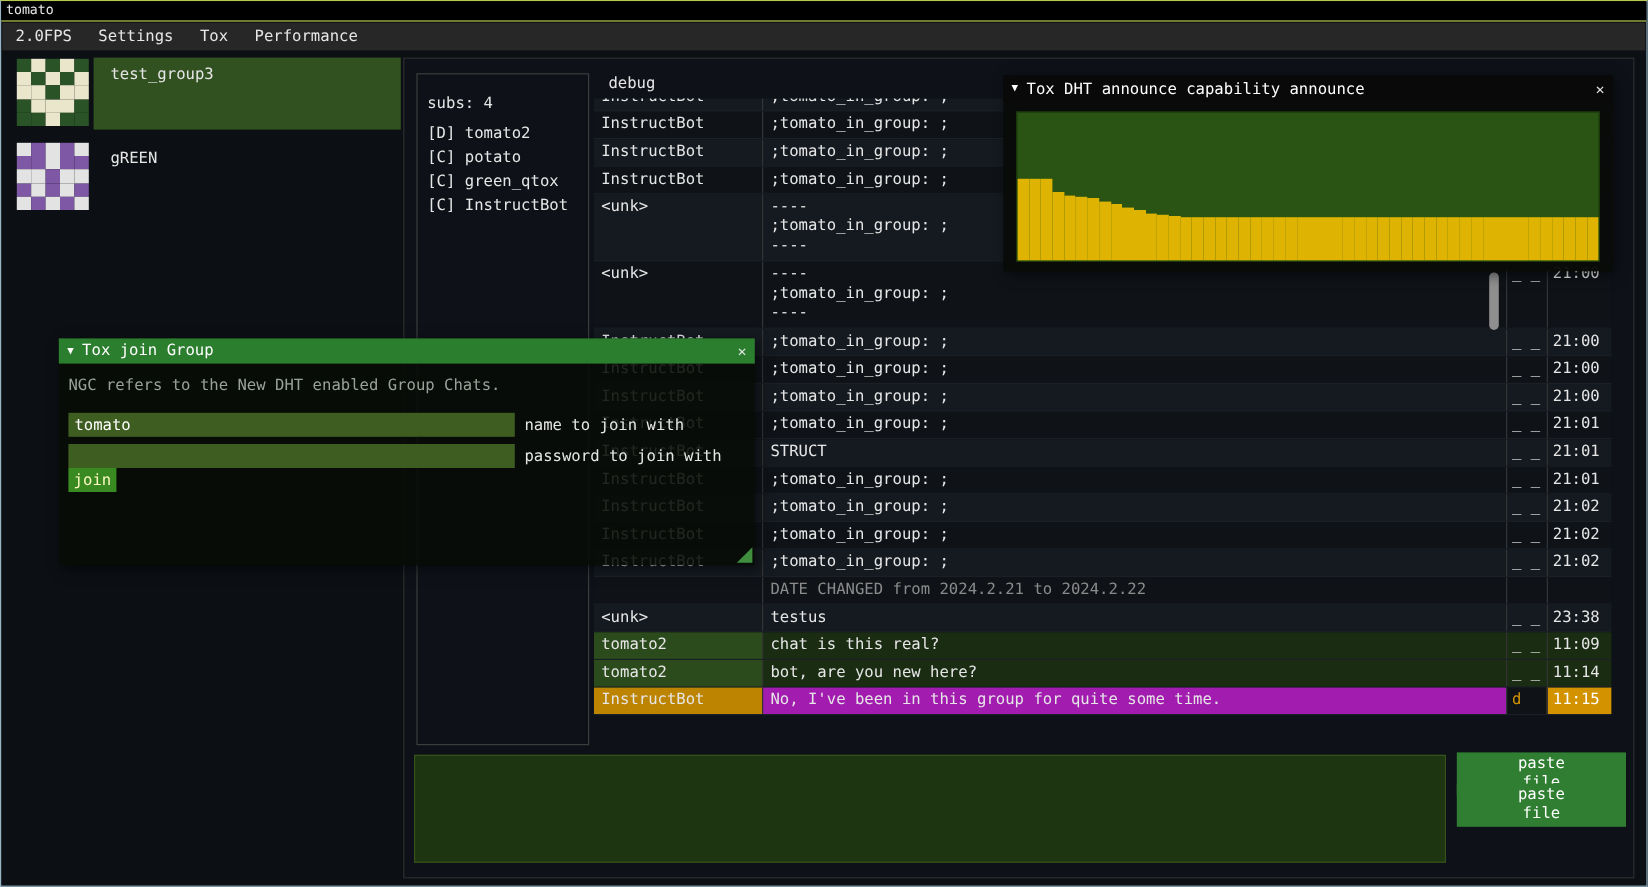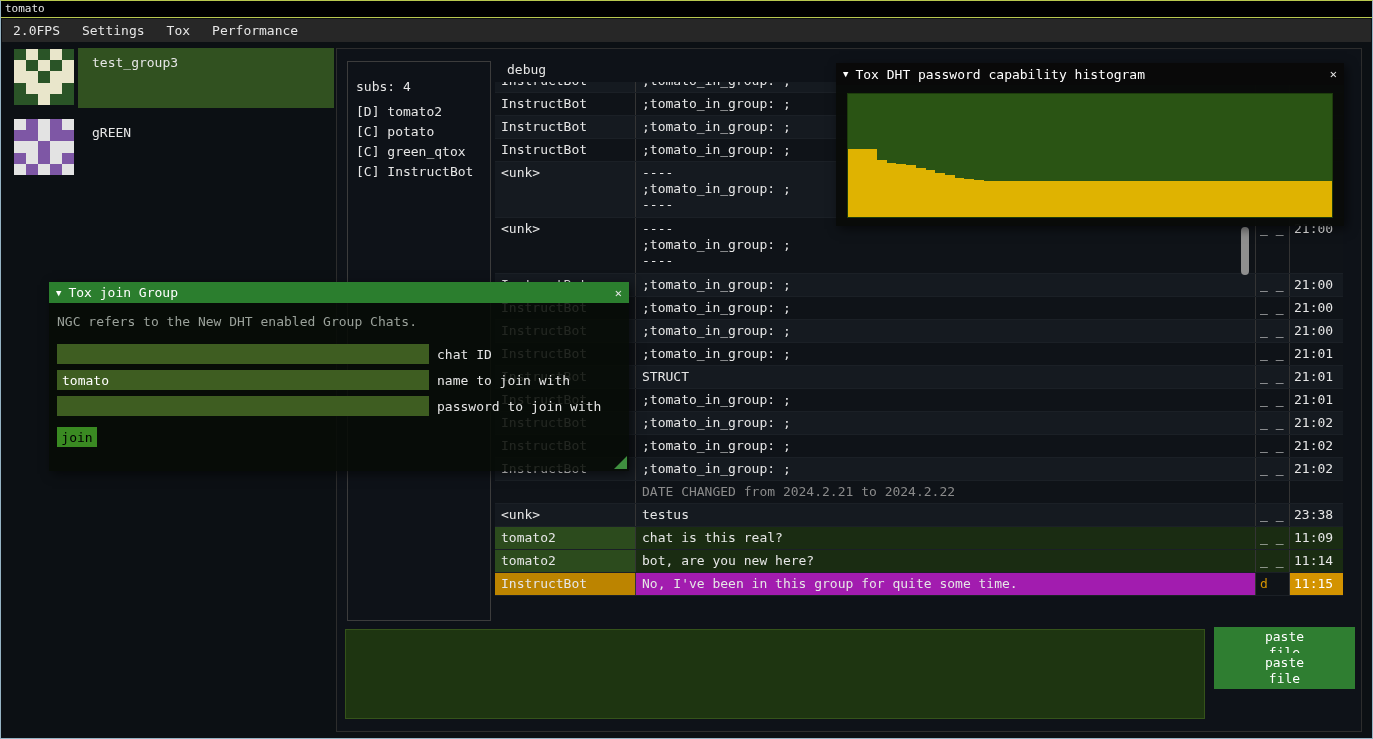--- a/index.html
+++ b/index.html
@@ -79,22 +79,22 @@
 
   .join { left:48px; top:281px; width:580px; height:189px; background:rgba(7,11,6,0.88); }
   .join .win-title { background:#2b7e2e; }
   .join-body { padding:9px 8px; position:relative; height:168px; }
   .info-line { color:#9aa19a; line-height:20px; }
   .field-row { display:flex; align-items:center; margin-top:6px; }
   .field-row:first-of-type { margin-top:12px; }
   .field-input { width:372px; height:20px; background:#3e5d21; border:none; color:#fff;
     font-family:inherit; font-size:13px; padding:0 5px; }
   .field-label { margin-left:8px; }
-  .join-btn { margin-top:11px; width:40px; height:20px; background:#3a8a22; border:none;
-    color:#000000; font-family:inherit; font-size:13px; cursor:default; display:block; }
+  .join-btn { width:40px; height:20px; background:#3a8a22; border:none;
+    color:#fef9c3; font-family:inherit; font-size:13px; cursor:default; display:block; }
   .grip { position:absolute; right:2px; bottom:2px; width:0; height:0;
     border-left:13px solid transparent; border-bottom:13px solid #3f8f3f; }
 
   .hist { left:835px; top:62px; width:508px; height:163px; background:rgba(9,11,9,0.97); }
   .hist .win-title { background:#090909; height:22px; }
   .hist-plot { position:absolute; left:11px; right:11px; top:30px; bottom:8px;
     display:flex; align-items:flex-end; border:1px solid #1d3c0c; }
   .bar { flex:1; }
 </style>
 </head>
@@ -332,42 +332,38 @@
 
   <div class="float-win join">
     <div class="win-title">
       <span class="win-arrow">▼</span>
       <span>Tox join Group</span>
       <span class="win-close">✕</span>
     </div>
     <div class="join-body">
       <div class="info-line">NGC refers to the New DHT enabled Group Chats.</div>
       <div>
-          <div class="field-row">
-            <input class="field-input" style="">
-            <span class="field-label">chat ID</span>
-          </div>
           <div class="field-row">
             <input class="field-input" value="tomato" style="">
             <span class="field-label">name to join with</span>
           </div>
           <div class="field-row">
             <input class="field-input" style="">
             <span class="field-label">password to join with</span>
           </div>
         </div>
       <button class="join-btn">join</button>
       <div class="grip"></div>
     </div>
   </div>
 
   <div class="float-win hist">
     <div class="win-title">
       <span class="win-arrow">▼</span>
-      <span>Tox DHT password capability histogram</span>
+      <span>Tox DHT announce capability announce</span>
       <span class="win-close">✕</span>
     </div>
     <div class="hist-plot" style="background: rgb(42, 84, 20);">
         <div class="bar" style="height: 55%; background: rgb(223, 179, 1);"></div>
         <div class="bar" style="height: 55%; background: rgb(223, 179, 1);"></div>
         <div class="bar" style="height: 55%; background: rgb(223, 179, 1);"></div>
         <div class="bar" style="height: 46%; background: rgb(223, 179, 1);"></div>
         <div class="bar" style="height: 44%; background: rgb(223, 179, 1);"></div>
         <div class="bar" style="height: 43%; background: rgb(223, 179, 1);"></div>
         <div class="bar" style="height: 42%; background: rgb(223, 179, 1);"></div>

